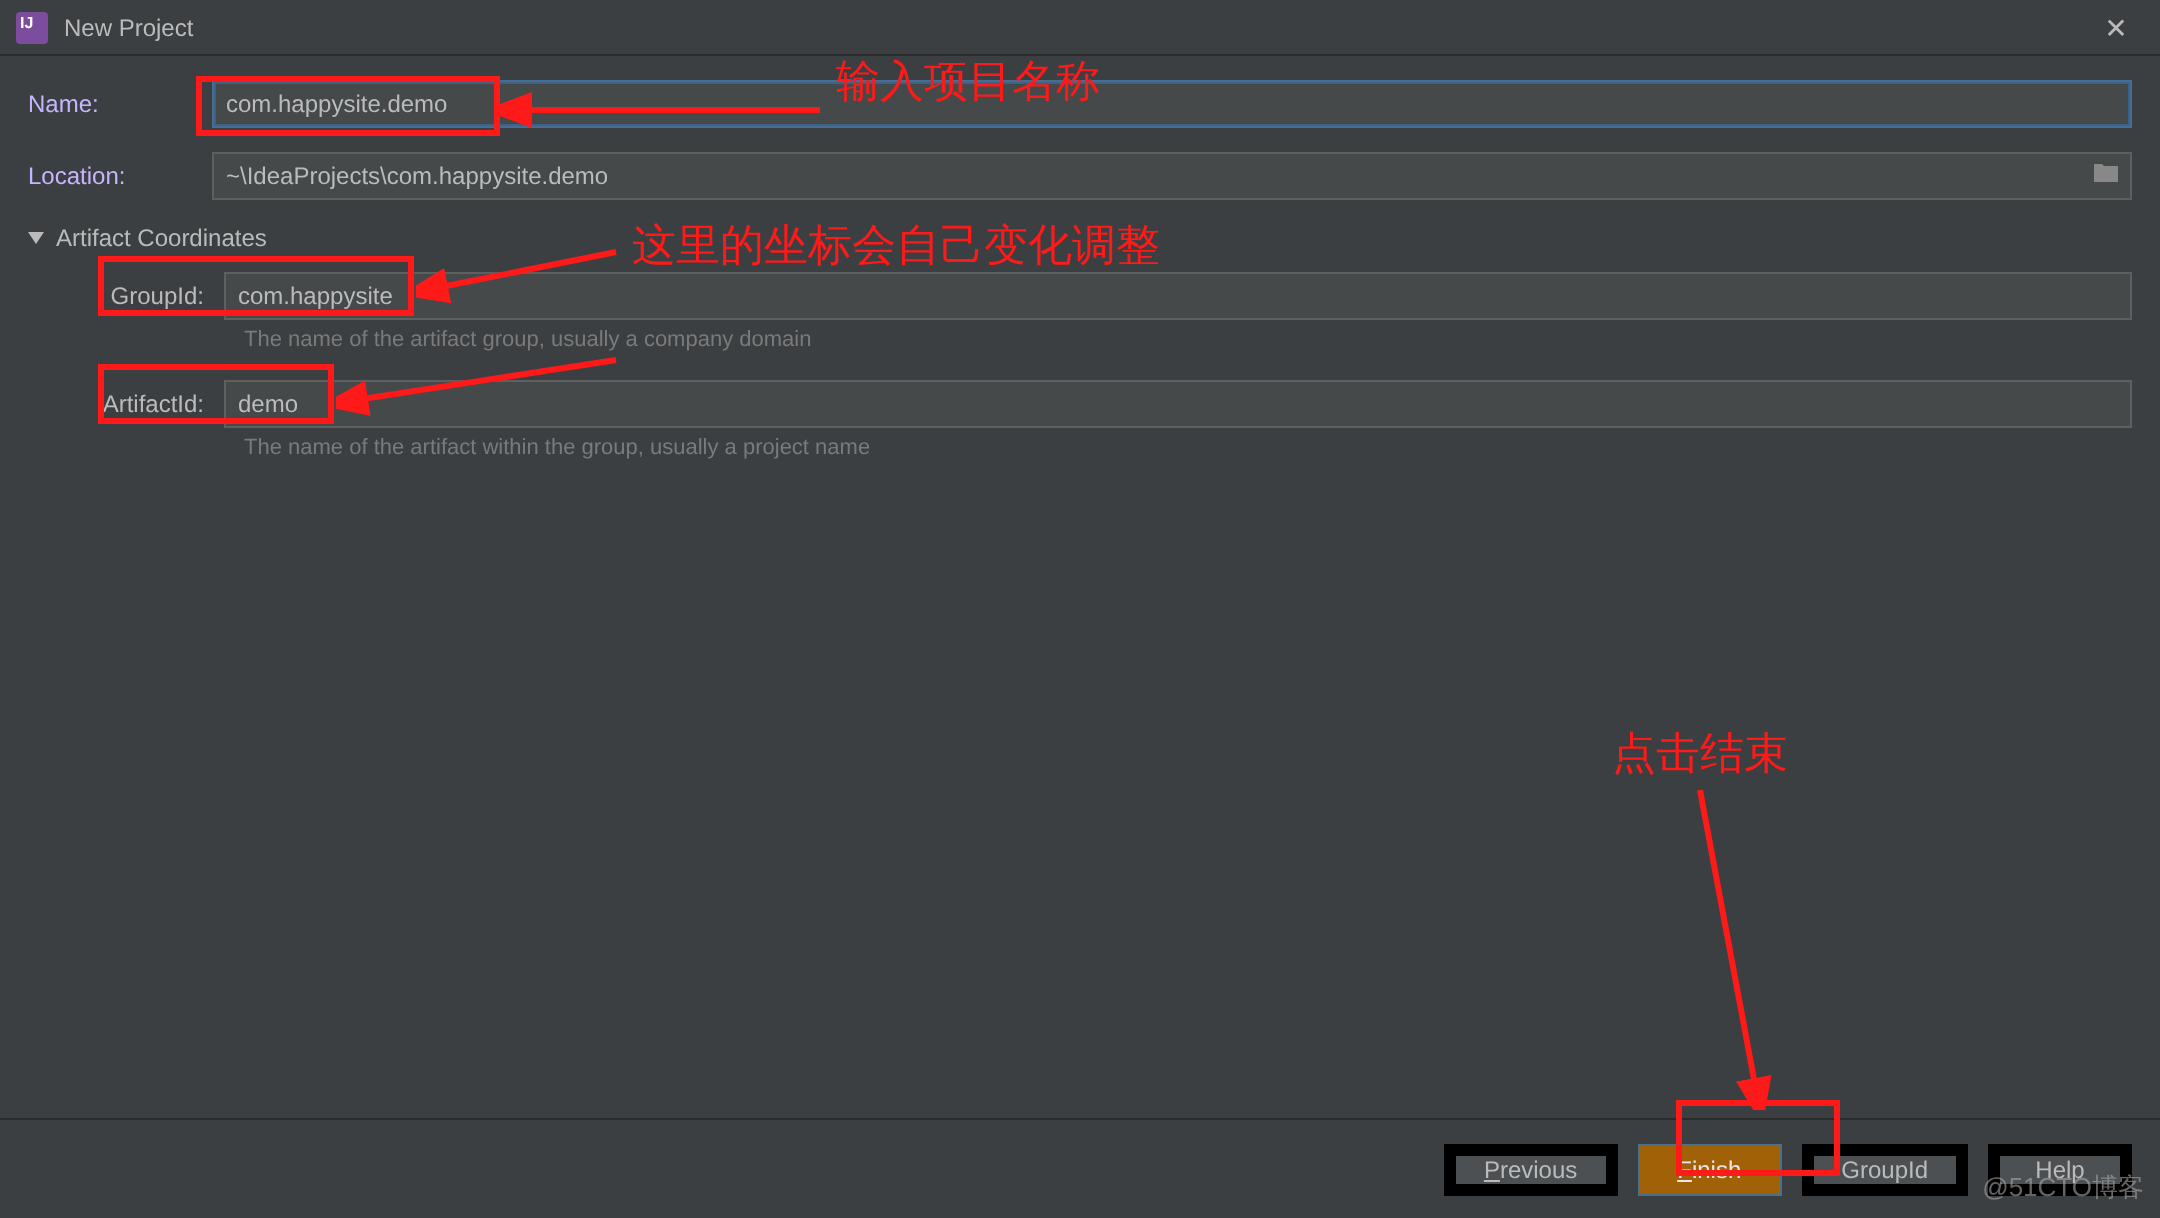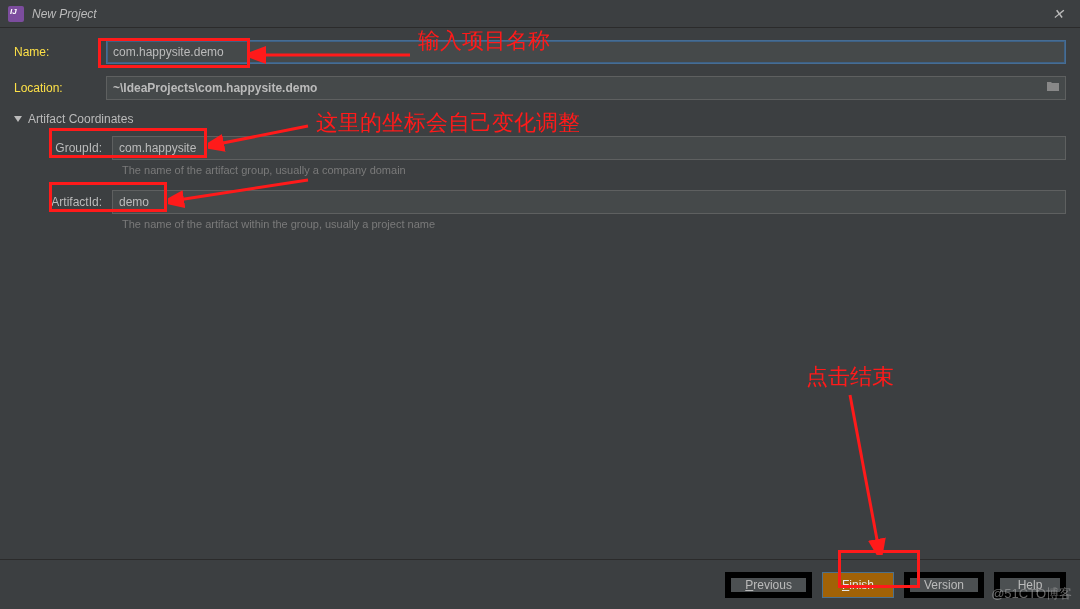--- a/index.html
+++ b/index.html
@@ -1,33 +1,33 @@
 <!DOCTYPE html>
 <html><head>
 <meta charset="utf-8">
 <style>
   * { box-sizing: border-box; margin: 0; padding: 0; }
   html, body { width: 1080px; height: 609px; font-family: "Segoe UI", Arial, sans-serif; font-size: 12px; overflow: hidden; }
   body { background: #3c3f41; color: #bbbbbb; position: relative; }
 
   
-  .titlebar { height: 28px; background: #3c3f41; display: flex; align-items: center; padding: 0 8px; border-bottom: 1px solid #2b2b2b; font-style: italic; }
+  .titlebar { height: 28px; background: #3c3f41; display: flex; align-items: center; padding: 0 8px; border-bottom: 1px solid #2b2b2b; }
   .titlebar .app-icon { width: 16px; height: 16px; margin-right: 8px; background: #7c4d9e; border-radius: 2px; position: relative; }
   .titlebar .app-icon::after { content: "IJ"; position: absolute; left: 2px; top: 1px; font-size: 8px; color: #fff; font-weight: bold; }
   .titlebar .title-text { flex: 1; color: #bbbbbb; }
   .titlebar .close { width: 28px; height: 28px; display: flex; align-items: center; justify-content: center; color: #bbbbbb; font-size: 14px; cursor: pointer; }
 
   
   .content { position: absolute; left: 0; right: 0; top: 28px; bottom: 50px; padding: 12px 14px 0 14px; }
   .row { display: flex; align-items: center; margin-bottom: 12px; }
-  .lbl { width: 92px; text-align: left; color: #fde047; padding-right: 8px; }
+  .lbl { width: 92px; text-align: left; color: #c4b5fd; padding-right: 8px; }
   .field { flex: 1; height: 24px; background: #45494a; border: 1px solid #5e6060; color: #bbbbbb; padding: 3px 6px; font-family: inherit; font-size: 12px; }
   .field.focus { border: 1px solid #466d94; box-shadow: 0 0 0 1px #3e6185 inset; }
   .loc-wrap { flex: 1; position: relative; display: flex; }
-  .loc-wrap .field { flex: 1; font-weight: bold; }
+  .loc-wrap .field { flex: 1; }
   .folder-icon { position: absolute; right: 6px; top: 4px; color: #888; }
 
   
   .section-head { display: flex; align-items: center; margin: 6px 0 10px 0; cursor: pointer; }
   .section-head .tri { width: 0; height: 0; border-left: 4px solid transparent; border-right: 4px solid transparent; border-top: 6px solid #bbbbbb; margin-right: 6px; }
   .section-head .stxt { color: #bbbbbb; }
   .indent { margin-left: 30px; }
   .sublbl { width: 68px; text-align: right; color: #bbbbbb; padding-right: 10px; }
   .hint { color: #7a7a7a; font-size: 11px; margin: 4px 0 14px 78px; }
 
@@ -91,21 +91,21 @@
     </div>
     <div class="hint">The name of the artifact within the group, usually a project name</div>
 
   </div>
 
 </div>
 
 <div class="footer">
   <button class="btn"><span class="mn">P</span>revious</button>
   <button class="btn primary"><span class="mn">F</span>inish</button>
-  <button class="btn">Version</button>
+  <button class="btn">GroupId</button>
   <button class="btn">Help</button>
 </div>
 
 <div class="ann-box" style="left:98px; top:38px; width:152px; height:30px;"></div>
 <div class="ann-box" style="left:49px; top:128px; width:158px; height:30px;"></div>
 <div class="ann-box" style="left:49px; top:182px; width:118px; height:30px;"></div>
 <div class="ann-box" style="left:838px; top:550px; width:82px; height:38px;"></div>
 
 <div class="ann-text" style="left:418px; top:26px;">输入项目名称</div>
 <div class="ann-text" style="left:316px; top:108px;">这里的坐标会自己变化调整</div>

